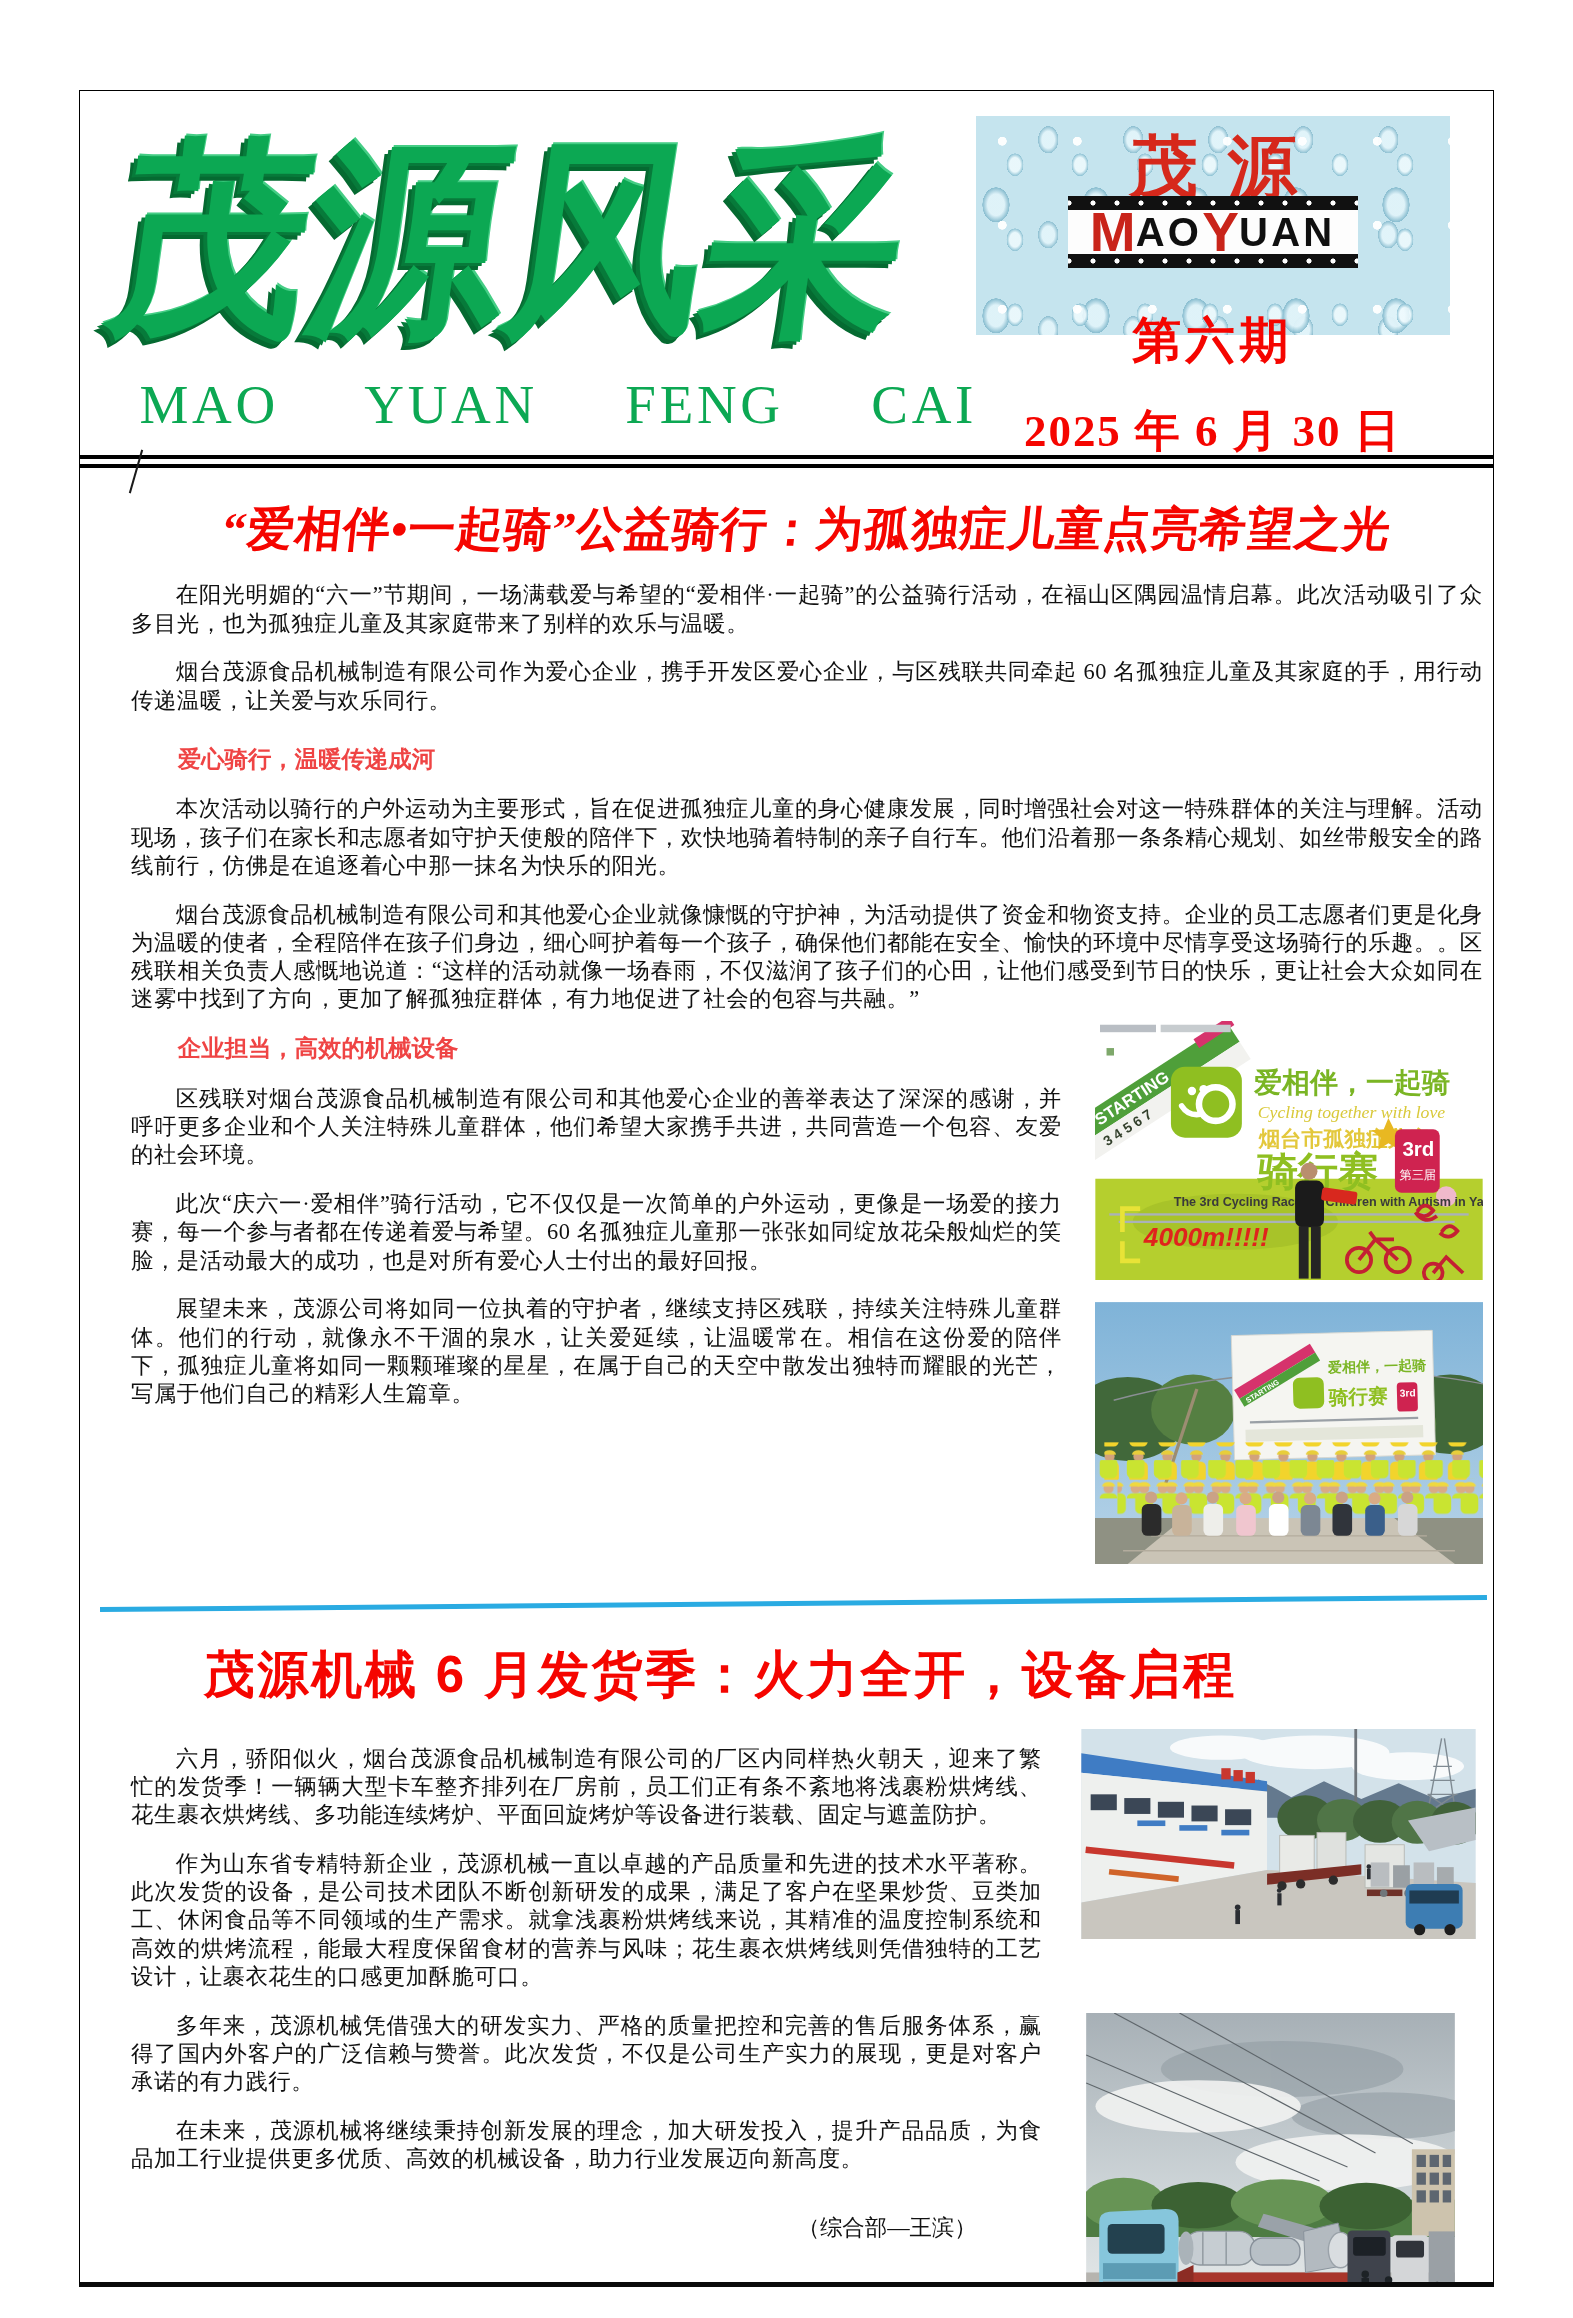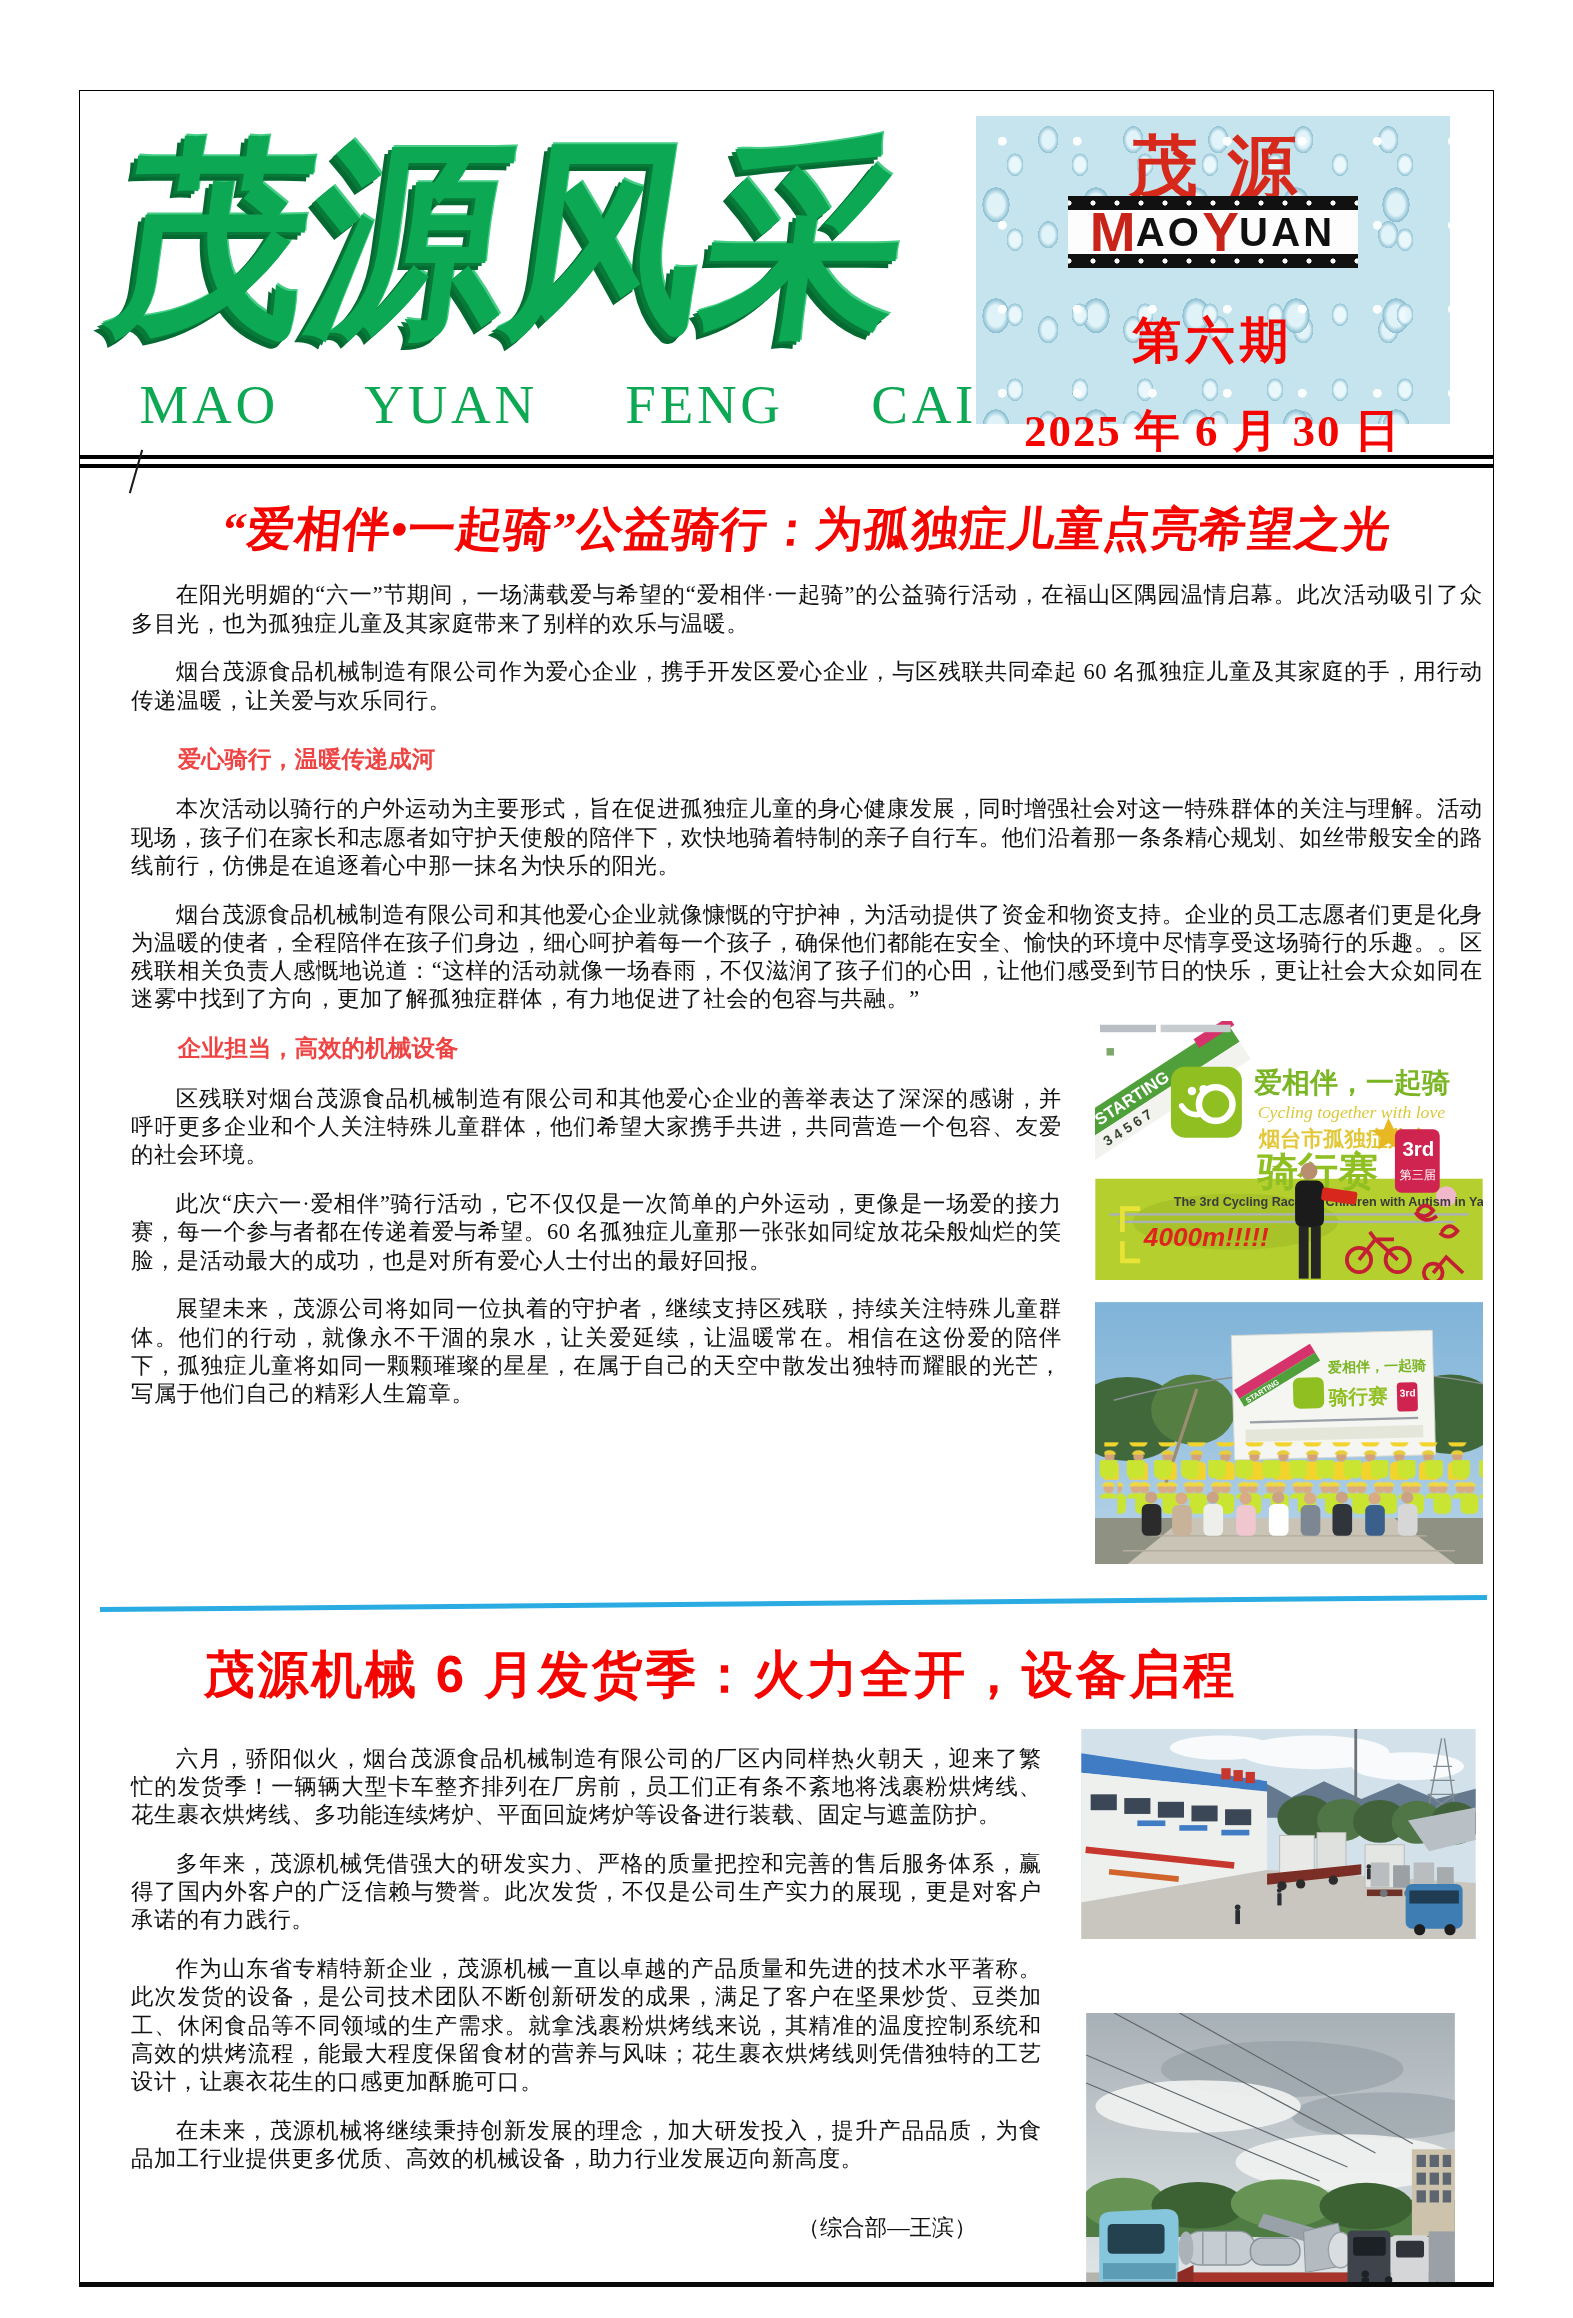--- a/index.html
+++ b/index.html
@@ -24,21 +24,21 @@
     transform:skewX(-8deg) scaleY(1.08);transform-origin:left top;
     text-shadow:-3.3px 3.3px 0 #077a3a,-6.5px 6.5px 0 #056a31,1.4px -1.4px 0 #45cd85;
     margin-top:3.7px;letter-spacing:1.9px;
   }
   .brand-en{
     margin-top:26px;margin-left:8.4px;
     font-size:55px;font-weight:400;color:#0ca853;
     font-family:"Liberation Serif",serif;letter-spacing:3.7px;word-spacing:70px;white-space:nowrap;
   }
   .issuebox{
-    width:474px;height:308px;margin-top:3.7px;margin-right:33px;flex:none;
+    width:474px;height:219px;margin-top:3.7px;margin-right:33px;flex:none;
     background-color:#c5e4ee;
     background-image:
       radial-gradient(circle at 35% 30%, rgba(255,255,255,.95) 0 4.2px, rgba(255,255,255,0) 4.7px),
       radial-gradient(ellipse 12px 16px at 60% 65%, rgba(240,251,254,.85) 0 45%, rgba(133,188,208,.85) 70%, rgba(255,255,255,0) 71%),
       radial-gradient(ellipse 18.7px 24px at 20% 80%, rgba(224,243,249,.95) 0 45%, rgba(120,178,199,.8) 72%, rgba(255,255,255,0) 73%),
       radial-gradient(ellipse 14px 18.7px at 85% 25%, rgba(226,244,250,.95) 0 45%, rgba(125,180,200,.75) 72%, rgba(255,255,255,0) 73%);
     background-size:75px 84px,65px 75px,100px 111px,85px 95px;
     text-align:center;box-sizing:border-box;padding-top:17px;
   }
   .logo-cn{
@@ -332,22 +332,22 @@
       <div class="divider-line"></div>
     </div>
 
     <div class="a2-title-wrap">
       <div class="a2-title">茂源机械 6 月发货季：火力全开，设备启程</div>
     </div>
 
     <div class="wrap wrap2" style="margin-top:14px;">
       <div class="txtcol">
         <p class="para">六月，骄阳似火，烟台茂源食品机械制造有限公司的厂区内同样热火朝天，迎来了繁忙的发货季！一辆辆大型卡车整齐排列在厂房前，员工们正有条不紊地将浅裹粉烘烤线、花生裹衣烘烤线、多功能连续烤炉、平面回旋烤炉等设备进行装载、固定与遮盖防护。</p>
+        <p class="para">作为山东省专精特新企业，茂源机械一直以卓越的产品质量和先进的技术水平著称。此次发货的设备，是公司技术团队不断创新研发的成果，满足了客户在坚果炒货、豆类加工、休闲食品等不同领域的生产需求。就拿浅裹粉烘烤线来说，其精准的温度控制系统和高效的烘烤流程，能最大程度保留食材的营养与风味；花生裹衣烘烤线则凭借独特的工艺设计，让裹衣花生的口感更加酥脆可口。</p>
         <p class="para">多年来，茂源机械凭借强大的研发实力、严格的质量把控和完善的售后服务体系，赢得了国内外客户的广泛信赖与赞誉。此次发货，不仅是公司生产实力的展现，更是对客户承诺的有力践行。</p>
-        <p class="para">作为山东省专精特新企业，茂源机械一直以卓越的产品质量和先进的技术水平著称。此次发货的设备，是公司技术团队不断创新研发的成果，满足了客户在坚果炒货、豆类加工、休闲食品等不同领域的生产需求。就拿浅裹粉烘烤线来说，其精准的温度控制系统和高效的烘烤流程，能最大程度保留食材的营养与风味；花生裹衣烘烤线则凭借独特的工艺设计，让裹衣花生的口感更加酥脆可口。</p>
         <p class="para">在未来，茂源机械将继续秉持创新发展的理念，加大研发投入，提升产品品质，为食品加工行业提供更多优质、高效的机械设备，助力行业发展迈向新高度。</p>
         <div class="attr a2">（综合部—王滨）</div>
       </div>
 
       <div class="photocol2">
 
         <div class="photo ph3">
           <svg viewBox="0 0 845 450" width="395" height="210">
             <rect x="0" y="0" width="845" height="450" fill="#d3e2ea"></rect>
             <g fill="#ffffff" opacity="0.85">

